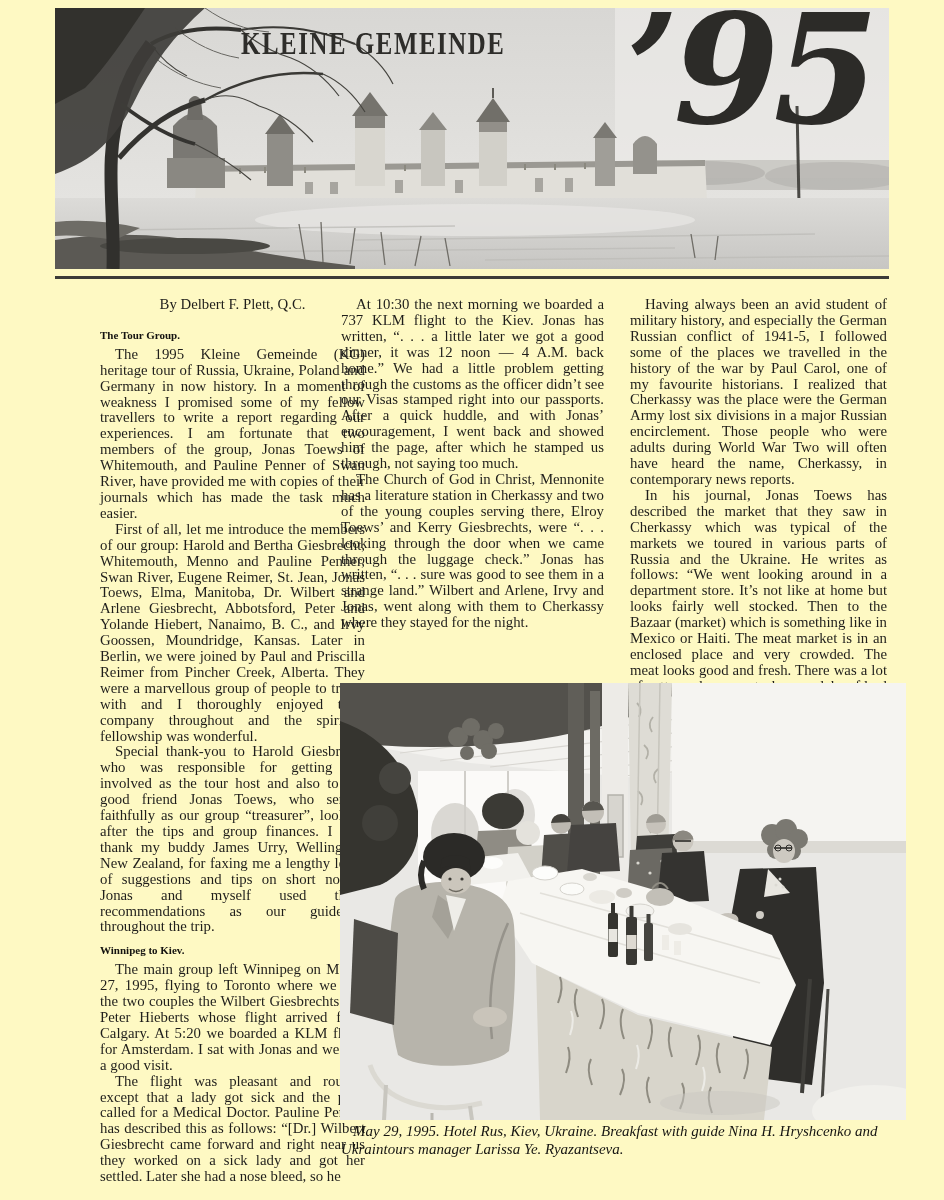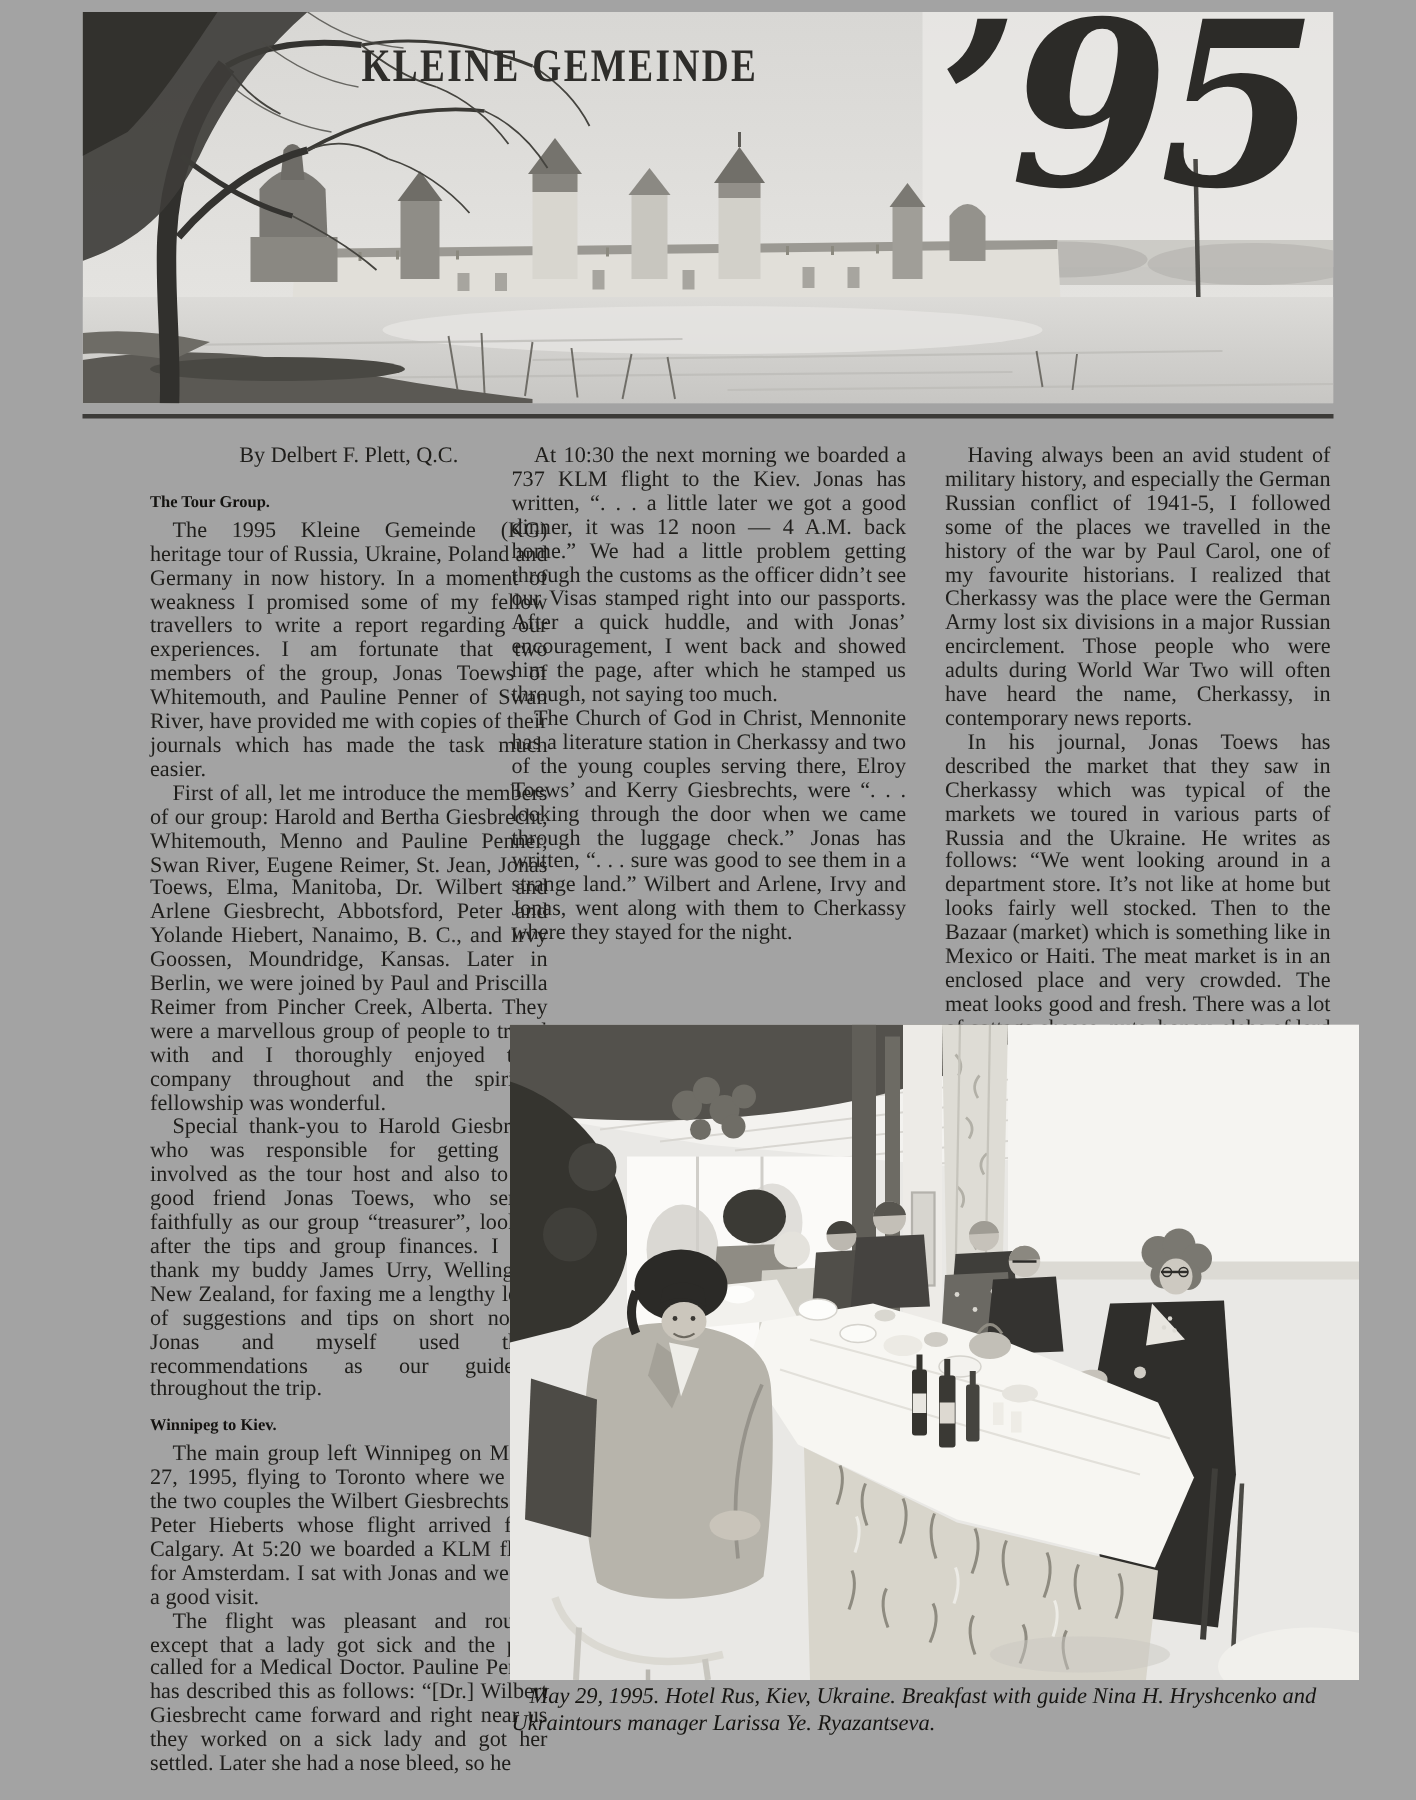--- a/index.html
+++ b/index.html
@@ -1,18 +1,18 @@
 <!DOCTYPE html>
 <html><head>
 <meta charset="utf-8">
 <style>
   html,body{margin:0;padding:0;background:#ffffff;}
   .page{
     position:relative;width:944px;height:1200px;margin:0 auto;
-    background:#a3a3a3;overflow:hidden;
+    background:#fef9c3;overflow:hidden;
     font-family:"Liberation Serif", serif;color:#1f1e1b;
   }
   
   .masthead{position:absolute;left:55px;top:8px;width:834px;height:261px;overflow:hidden;}
   .masthead svg{position:absolute;left:0;top:0;width:100%;height:100%;}
   .kicker{
     position:absolute;left:186px;top:18px;
     font-family:"Liberation Serif", serif;font-weight:bold;
     font-size:31px;letter-spacing:2px;color:#2e2d2a;
     transform:scaleX(0.80);transform-origin:left top;white-space:nowrap;

